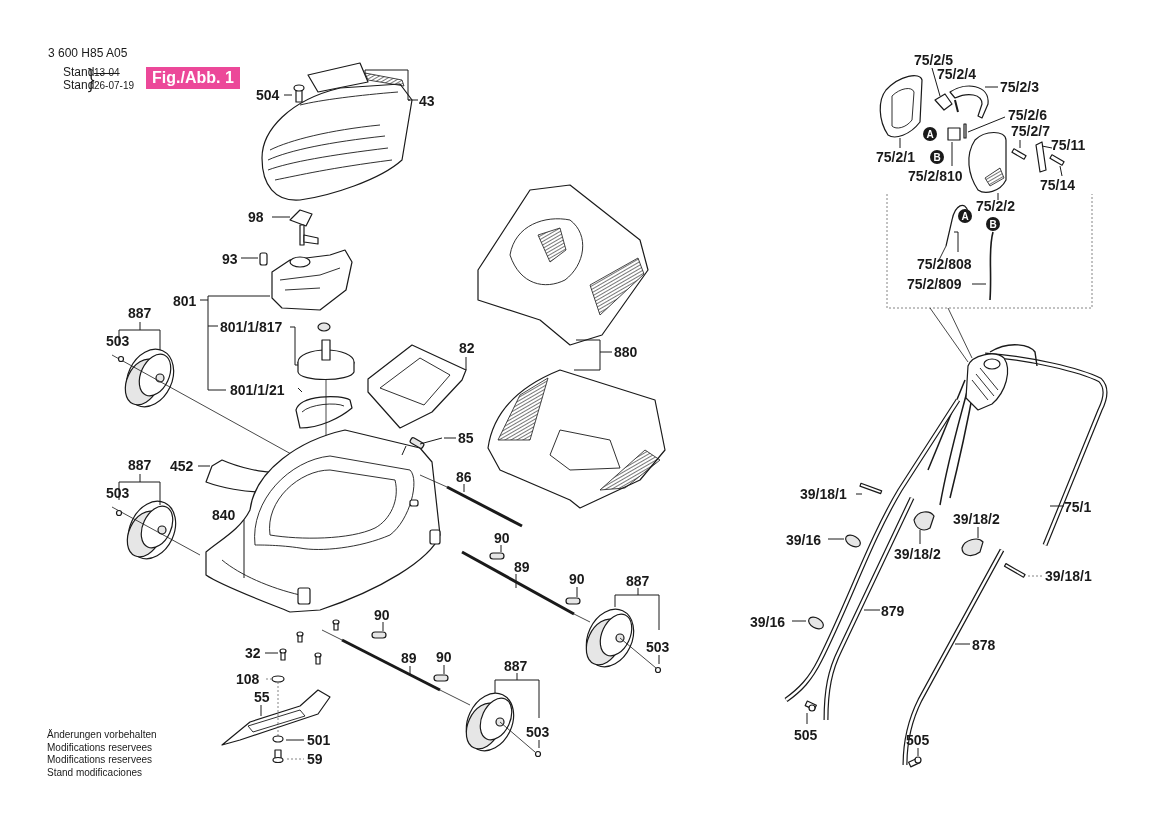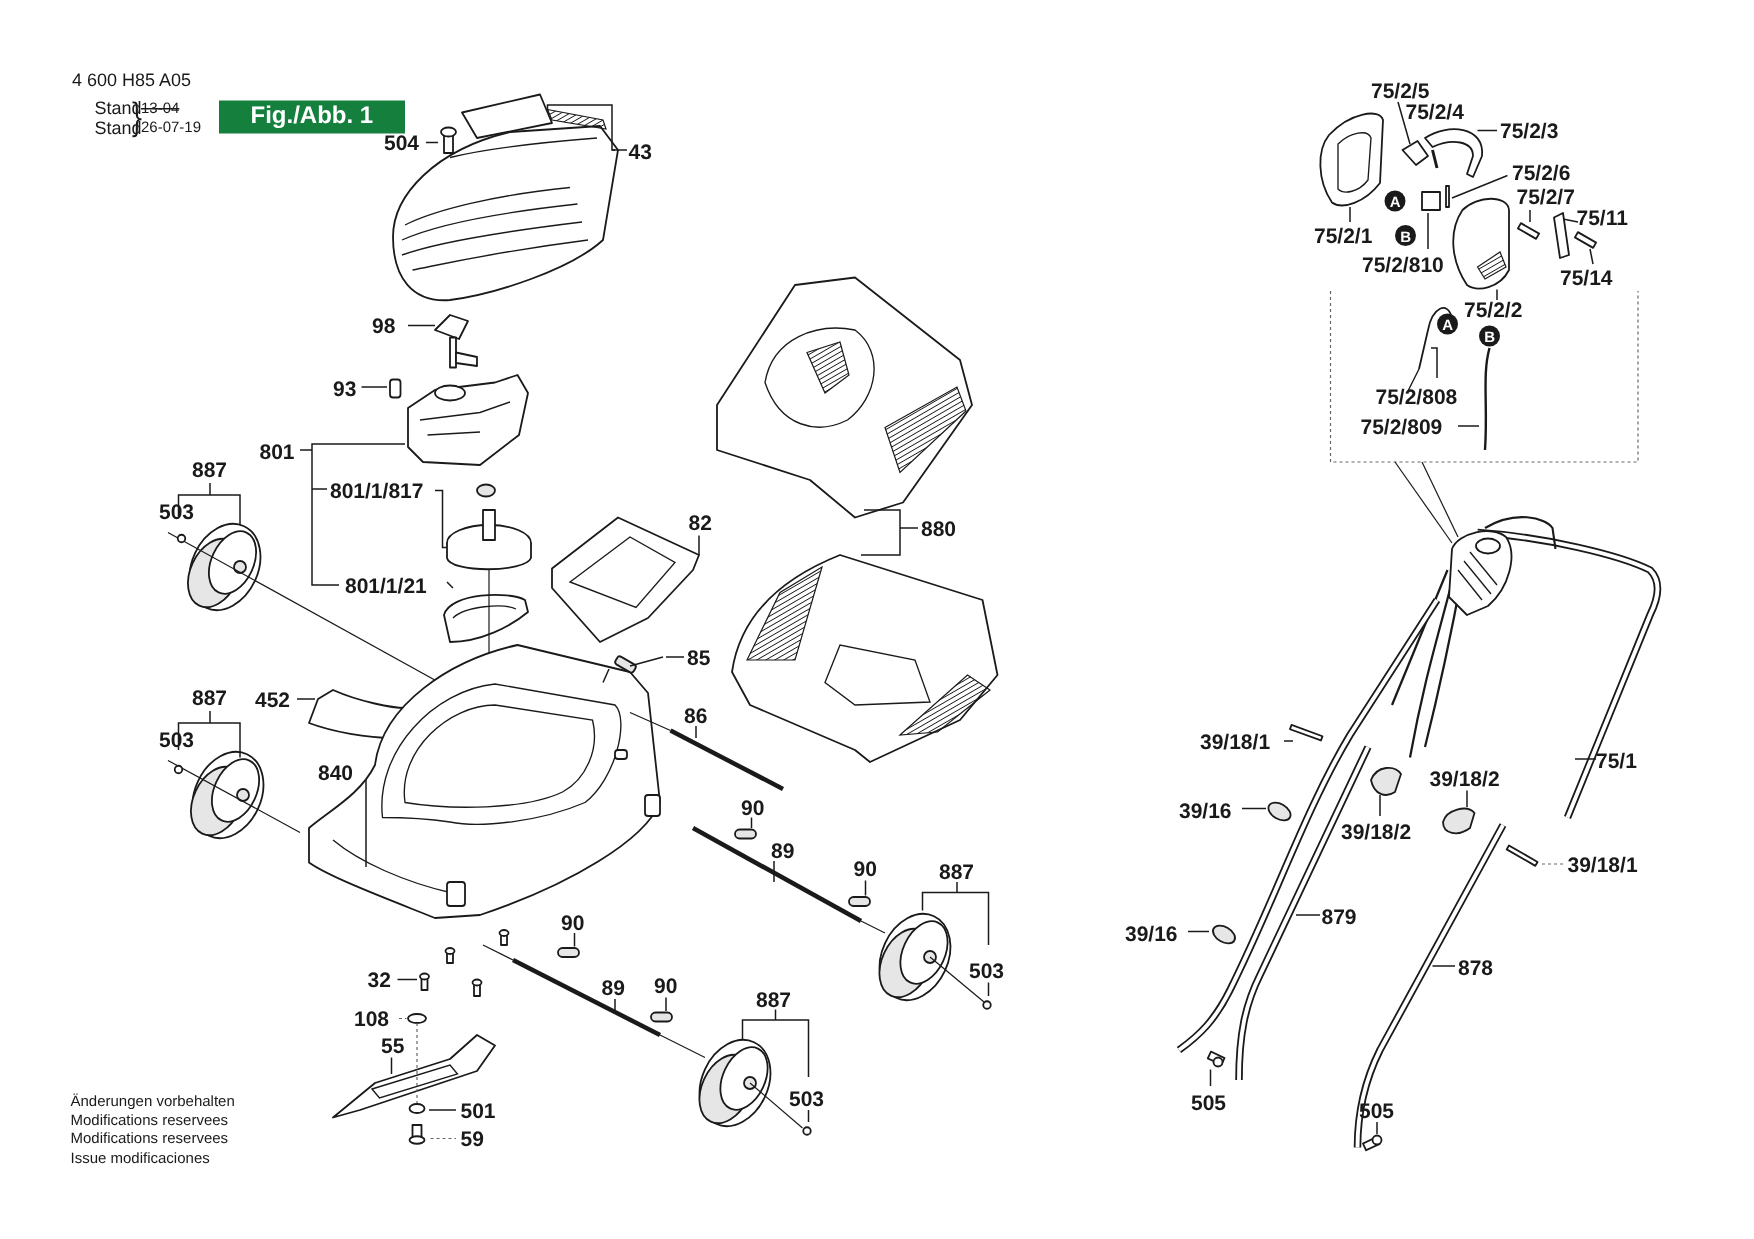--- a/index.html
+++ b/index.html
@@ -4,55 +4,55 @@
 <style>
   html, body { margin: 0; padding: 0; background: #ffffff; }
   body { width: 1169px; height: 826px; position: relative; overflow: hidden;
          font-family: "Liberation Sans", sans-serif; color: #1a1a1a; }
   .doc-code { position: absolute; left: 48px; top: 46px; font-size: 12px; }
   .stand-issue { position: absolute; left: 63px; top: 66px; font-size: 12px; line-height: 13px; }
   .stand-issue .lbl { display: inline-block; width: 32px; }
   .brace { position: absolute; left: 83px; top: 66px; font-size: 26px; line-height: 26px; transform: scaleX(0.6); font-family: "DejaVu Serif", serif; }
   .dates { position: absolute; left: 94px; top: 66px; font-size: 10px; line-height: 13px; }
   .dates .struck { text-decoration: line-through; }
-  .fig-badge { position: absolute; left: 146px; top: 67px; background: #15803d; color: #fff;
-               font-weight: bold; font-size: 16px; padding: 1px 21px; line-height: 20px; }
+  .fig-badge { position: absolute; left: 146px; top: 67px; background: #ec4899; color: #fff;
+               font-weight: bold; font-size: 16px; padding: 1px 6px; line-height: 20px; }
   .footer { position: absolute; left: 47px; top: 729px; font-size: 10px; line-height: 12.6px; }
   svg#diagram { position: absolute; left: 0; top: 0; }
   .part { fill: #ffffff; stroke: #1a1a1a; stroke-width: 1.2; stroke-linejoin: round; }
   .part-grey { fill: #e6e6e6; stroke: #1a1a1a; stroke-width: 1.2; }
   .thin { fill: none; stroke: #1a1a1a; stroke-width: 0.9; }
   .leader { fill: none; stroke: #1a1a1a; stroke-width: 1; }
   .axis { fill: none; stroke: #1a1a1a; stroke-width: 0.8; }
   .dash { fill: none; stroke: #666; stroke-width: 0.8; stroke-dasharray: 2 2; }
   .hatch { fill: url(#hatch); stroke: #1a1a1a; stroke-width: 0.8; }
   .label { font-family: "Liberation Sans", sans-serif; font-weight: bold; font-size: 14px; fill: #1a1a1a; }
   .marker-circle { fill: #1a1a1a; }
   .marker-text { fill: #fff; font-family: "Liberation Sans", sans-serif; font-weight: bold; font-size: 10px; }
 </style>
 </head>
 <body>
 
-<div class="doc-code">4 600 H85 A05</div>
+<div class="doc-code">3 600 H85 A05</div>
 <div class="stand-issue">
   <div class="lbl">Stand</div><br>
   <div class="lbl">Stand</div>
 </div>
 <div class="brace">}</div>
 <div class="dates">
   <span class="struck">13-04</span><br>
   <span>26-07-19</span>
 </div>
 <div class="fig-badge">Fig./Abb. 1</div>
 
 <div class="footer">
   <div>Änderungen vorbehalten</div>
   <div>Modifications reservees</div>
   <div>Modifications reservees</div>
-  <div>Issue modificaciones</div>
+  <div>Stand modificaciones</div>
 </div>
 
 <svg id="diagram" width="1169" height="826" viewBox="0 0 1169 826">
   <defs>
     <pattern id="hatch" width="3" height="3" patternUnits="userSpaceOnUse" patternTransform="rotate(60)">
       <line x1="0" y1="0" x2="0" y2="3" stroke="#1a1a1a" stroke-width="1.2"></line>
     </pattern>
   </defs>
 
   <g>

